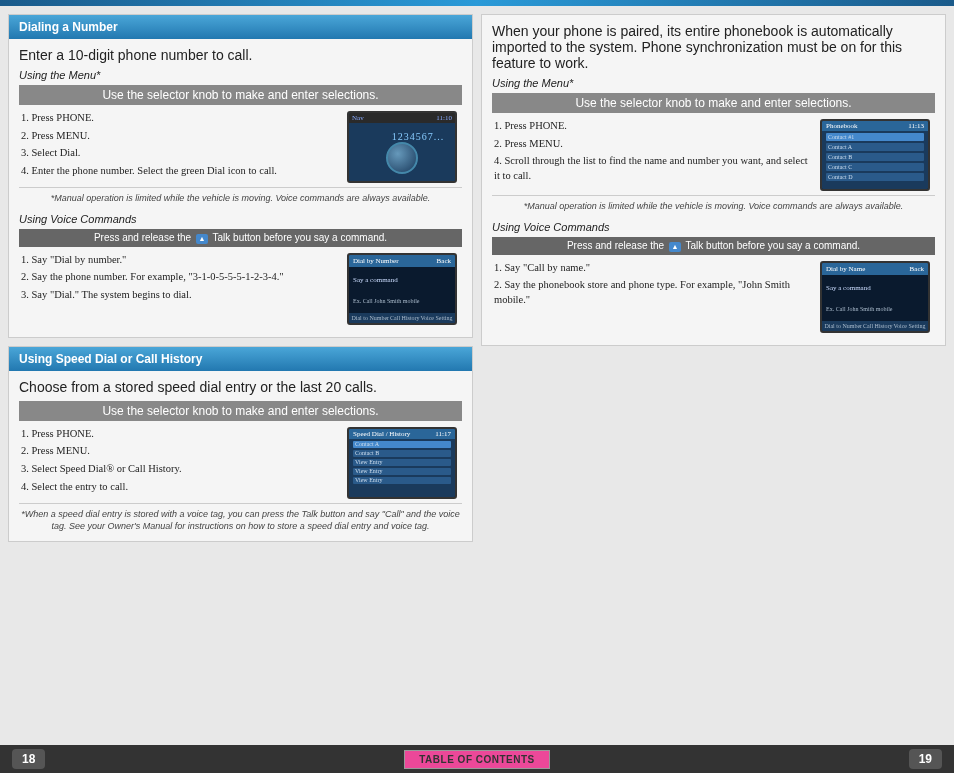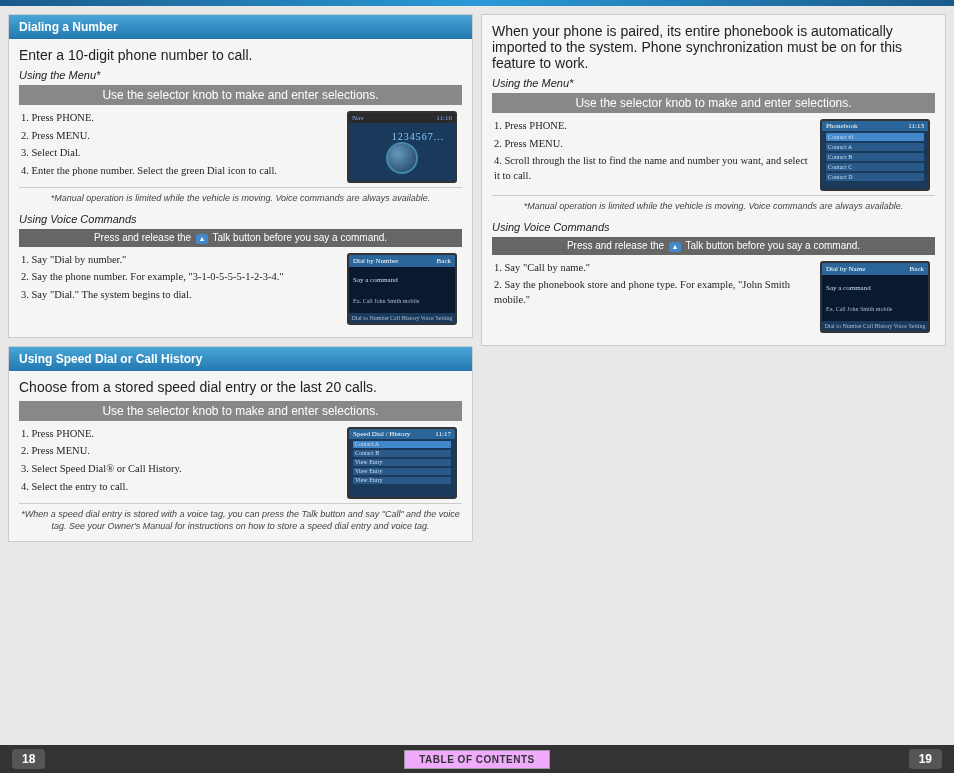--- a/index.html
+++ b/index.html
@@ -221,21 +221,21 @@
     .page-number {
       background: #555;
       color: white;
       font-weight: bold;
       font-size: 12px;
       padding: 3px 10px;
       border-radius: 4px;
     }
 
     .toc-button {
-      background: #f0abfc;
+      background: #ec4899;
       border: 1px solid #999;
       font-size: 10px;
       padding: 3px 14px;
       color: #333;
       font-weight: bold;
       letter-spacing: 0.5px;
     }
 
     
     .phonebook-screen {

